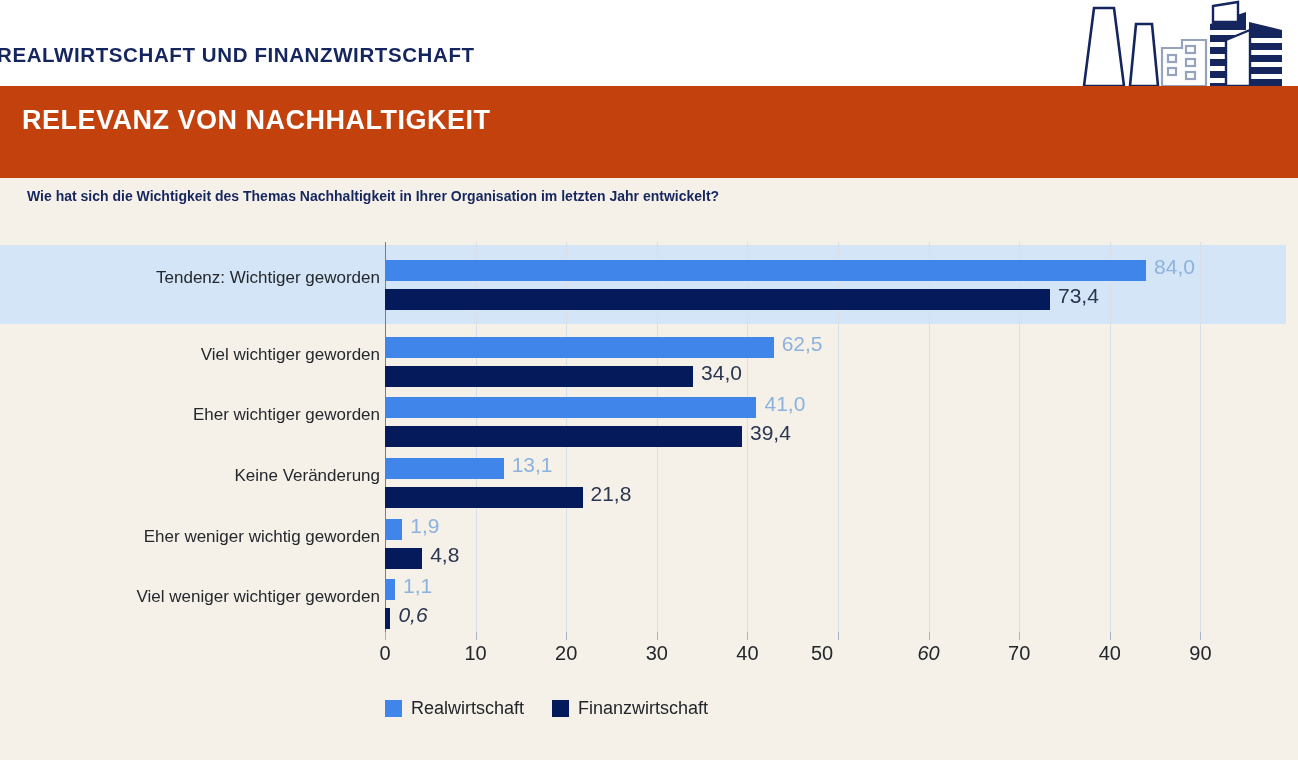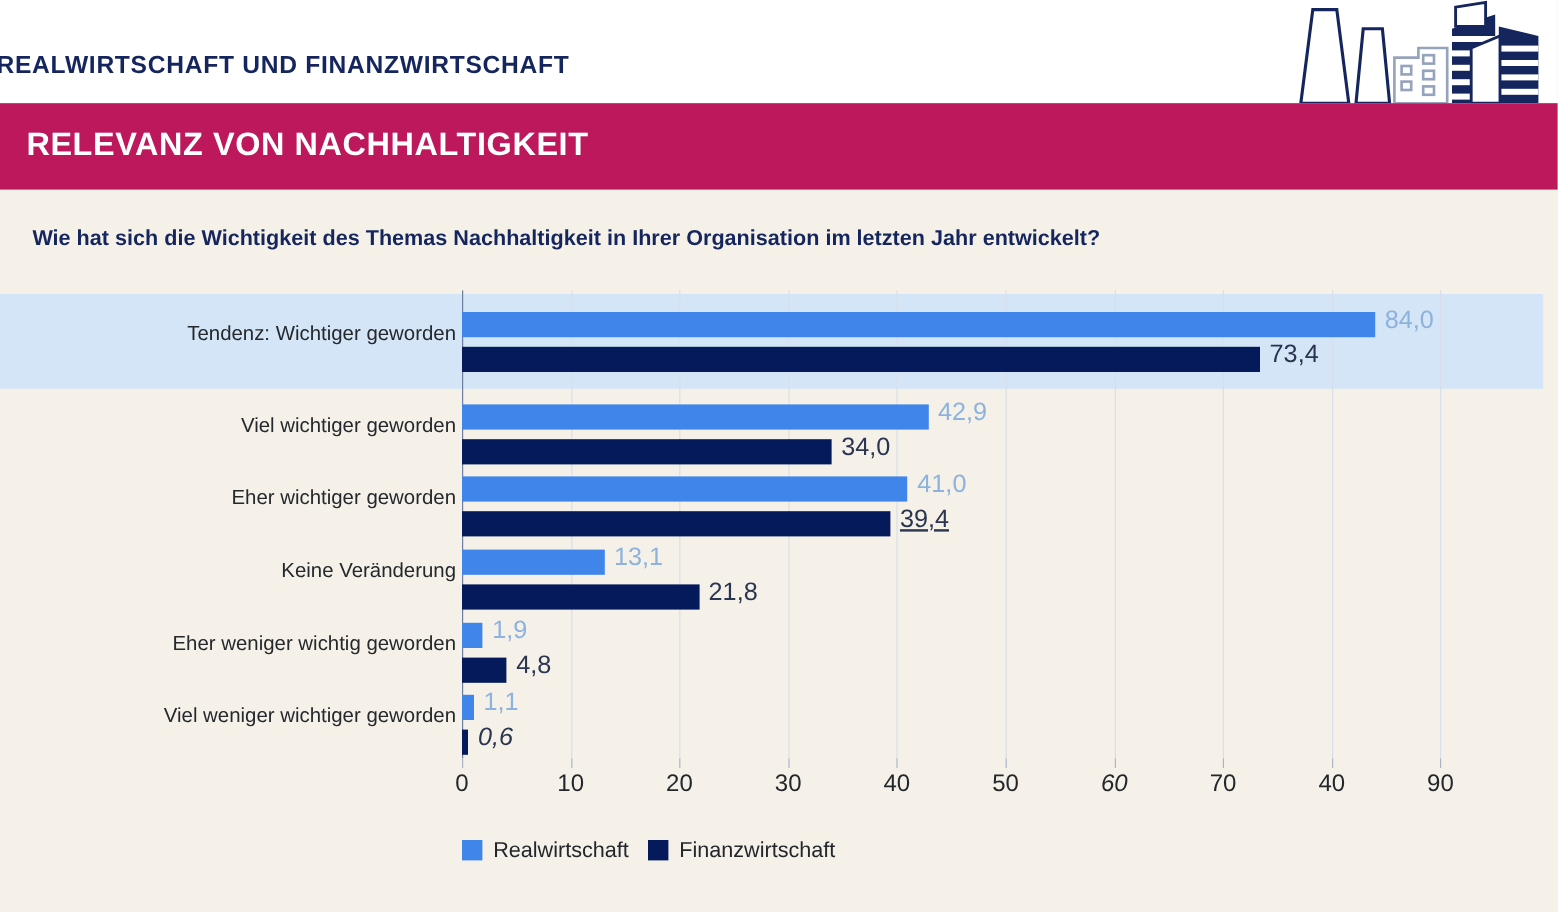--- a/index.html
+++ b/index.html
@@ -38,39 +38,39 @@
     right: 8px;
     top: 0;
     width: 240px;
     height: 86px;
   }
 
   .banner {
     position: absolute;
     left: 0; top: 86px;
     width: 1298px;
-    height: 72px;
-    background: #be185d;
+    height: 92px;
+    background: #c2410c;
   }
   .banner-title {
     position: absolute;
     left: 22px;
     top: 19px;
     font-size: 27px;
     font-weight: bold;
     letter-spacing: 0.5px;
     color: #ffffff;
     white-space: nowrap;
   }
 
   .question {
     position: absolute;
     left: 27px;
     top: 188px;
-    font-size: 18px;
+    font-size: 14px;
     font-weight: bold;
     color: #15265e;
     white-space: nowrap;
   }
 
   
   .chart {
     position: absolute;
     left: 0;
     top: 242px;
@@ -143,21 +143,21 @@
   .bar-value.real { color: #8cb2dd; }
   .bar-value.finanz { color: #2a3550; }
 
   
   .legend {
     position: absolute;
     left: 385px;
     top: 698px;
     display: flex;
     align-items: center;
-    gap: 16px;
+    gap: 28px;
   }
   .legend-item {
     display: flex;
     align-items: center;
     gap: 9px;
   }
   .legend-swatch {
     width: 17px;
     height: 17px;
   }
@@ -228,51 +228,51 @@
       <div class="tick" style="left: 181.2px;"></div>
       <div class="tick-label" style="left: 181.2px;">20</div>
       <div class="gridline" style="left: 271.8px;"></div>
       <div class="tick" style="left: 271.8px;"></div>
       <div class="tick-label" style="left: 271.8px;">30</div>
       <div class="gridline" style="left: 362.4px;"></div>
       <div class="tick" style="left: 362.4px;"></div>
       <div class="tick-label" style="left: 362.4px;">40</div>
       <div class="gridline" style="left: 453px;"></div>
       <div class="tick" style="left: 453px;"></div>
-      <div class="tick-label" style="left: 453px;">50</div>
+      <div class="tick-label" style="left: 437px;">50</div>
       <div class="gridline" style="left: 543.6px;"></div>
       <div class="tick" style="left: 543.6px;"></div>
       <div class="tick-label" style="left: 543.6px; font-style: italic;">60</div>
       <div class="gridline" style="left: 634.2px;"></div>
       <div class="tick" style="left: 634.2px;"></div>
       <div class="tick-label" style="left: 634.2px;">70</div>
       <div class="gridline" style="left: 724.8px;"></div>
       <div class="tick" style="left: 724.8px;"></div>
       <div class="tick-label" style="left: 724.8px;">40</div>
       <div class="gridline" style="left: 815.4px;"></div>
       <div class="tick" style="left: 815.4px;"></div>
       <div class="tick-label" style="left: 815.4px;">90</div>
       <div class="bar real" style="top: 18px; width: 761.04px;"></div>
       <div class="bar-value real" style="left: 769.04px; top: 13px;">84,0</div>
       <div class="bar real" style="top: 95px; width: 388.674px;"></div>
-      <div class="bar-value real" style="left: 396.674px; top: 90px;">42,9</div>
+      <div class="bar-value real" style="left: 396.674px; top: 90px;">62,5</div>
       <div class="bar real" style="top: 155px; width: 371.46px;"></div>
       <div class="bar-value real" style="left: 379.46px; top: 150px;">41,0</div>
       <div class="bar real" style="top: 216px; width: 118.686px;"></div>
       <div class="bar-value real" style="left: 126.686px; top: 211px;">13,1</div>
       <div class="bar real" style="top: 277px; width: 17.214px;"></div>
       <div class="bar-value real" style="left: 25.214px; top: 272px;">1,9</div>
       <div class="bar real" style="top: 337px; width: 9.966px;"></div>
       <div class="bar-value real" style="left: 17.966px; top: 332px;">1,1</div>
       <div class="bar finanz" style="top: 47px; width: 665.004px;"></div>
       <div class="bar-value finanz" style="left: 673.004px; top: 42px;">73,4</div>
       <div class="bar finanz" style="top: 124px; width: 308.04px;"></div>
       <div class="bar-value finanz" style="left: 316.04px; top: 119px;">34,0</div>
       <div class="bar finanz" style="top: 184px; width: 356.964px;"></div>
-      <div class="bar-value finanz" style="left: 364.964px; top: 179px; text-decoration: underline;">39,4</div>
+      <div class="bar-value finanz" style="left: 364.964px; top: 179px;">39,4</div>
       <div class="bar finanz" style="top: 245px; width: 197.508px;"></div>
       <div class="bar-value finanz" style="left: 205.508px; top: 240px;">21,8</div>
       <div class="bar finanz" style="top: 306px; width: 37.146px;"></div>
       <div class="bar-value finanz" style="left: 45.146px; top: 301px;">4,8</div>
       <div class="bar finanz" style="top: 366px; width: 5.436px;"></div>
       <div class="bar-value finanz" style="left: 13.436px; top: 361px; font-style: italic;">0,6</div>
     </div>
   <div id="cat-labels"></div>
 </div>
 

